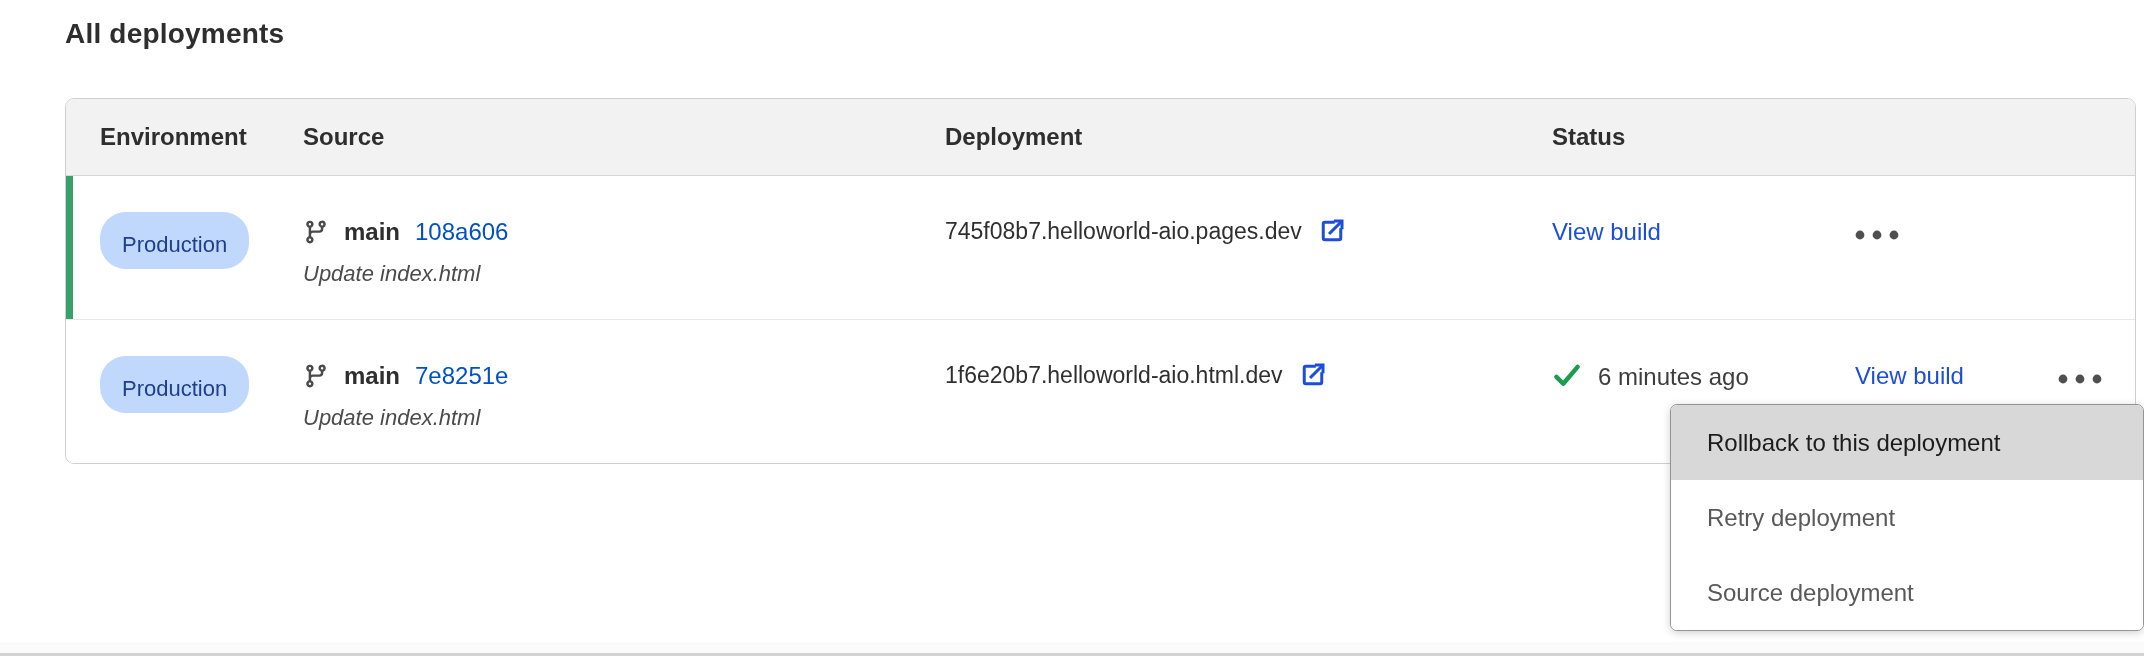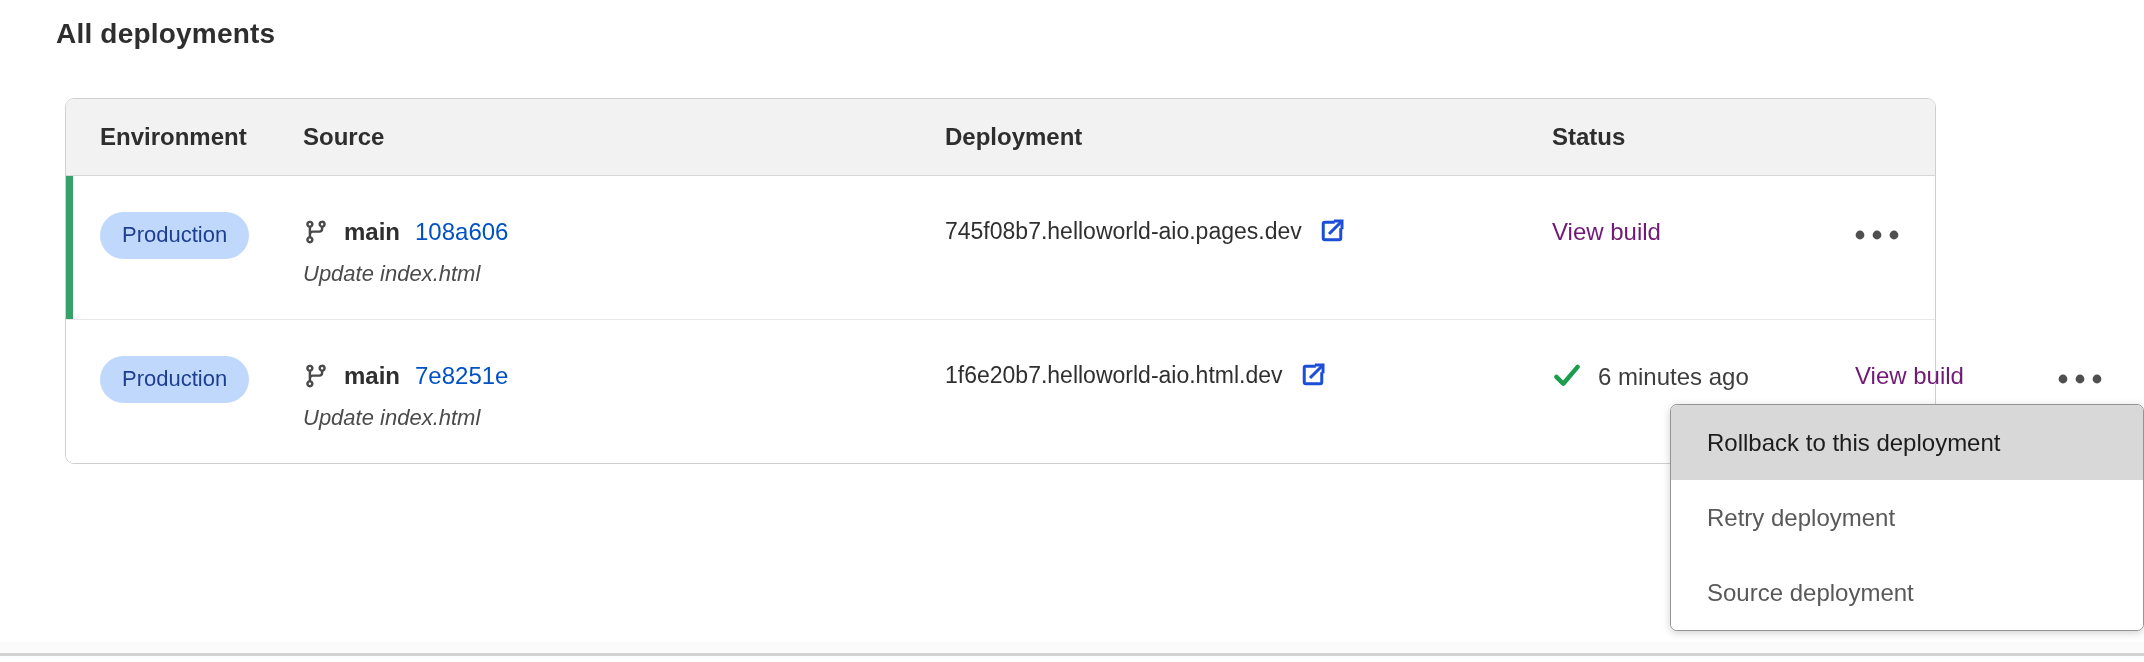--- a/index.html
+++ b/index.html
@@ -5,27 +5,27 @@
   * { margin:0; padding:0; box-sizing:border-box; }
   html,body { width:2144px; height:662px; }
   body {
     position:relative;
     background:#ffffff;
     font-family:"Liberation Sans", sans-serif;
     overflow:hidden;
   }
 
   .page-title {
-    position:absolute; left:56px; top:18px;
+    position:absolute; left:65px; top:18px;
     font-size:28px; font-weight:600; color:#2e2e2e;
     letter-spacing:.2px;
   }
 
   .deploy-table {
-    position:absolute; left:65px; top:98px; width:1871px;
+    position:absolute; left:65px; top:98px; width:2071px;
     border:1px solid #cfcfcf; border-radius:9px;
     background:#fff;
   }
 
   .thead {
     height:77px; background:#f2f2f2;
     border-bottom:1px solid #d6d6d6;
     border-radius:8px 8px 0 0;
     display:grid;
     grid-template-columns:203px 642px 607px 303px 203px 1fr;
@@ -48,38 +48,38 @@
   .current-bar {
     position:absolute; left:0; top:0; bottom:0; width:7px;
     background:#36a269;
   }
 
   .cell-env { padding-top:36px; }
   .badge {
     display:inline-block;
     background:#bfd8fb; color:#1e3e8f;
     font-size:22px; line-height:1;
-    padding:12px 22px 13px;
+    padding:22px 22px 13px;
     border-radius:26px;
   }
 
   .cell-source { padding-top:42px; display:flex; flex-direction:column;justify-content:flex-end; }
   .source-line { display:flex; align-items:center; gap:15px; }
   .branch-name { font-size:24px; font-weight:700; color:#2f2f2f; }
   .commit-link { font-size:24px; color:#0051c3; text-decoration:none; cursor:pointer; }
   .commit-msg { margin-top:15px; font-size:22px; color:#4b4b4b;font-style:italic; }
 
   .cell-deploy { padding-top:40px; display:flex; align-items:center; gap:15px; }
   .deploy-url { font-size:23px; color:#2f2f2f; }
 
   .cell-status { padding-top:40px; display:flex; align-items:center; gap:16px; }
   .status-time { font-size:24px; color:#3d3d3d; }
 
   .cell-viewbuild { padding-top:42px; }
-  .view-build-link { font-size:24px; color:#701a75; text-decoration:none; cursor:pointer; }
+  .view-build-link { font-size:24px; color:#1d4ed8; text-decoration:none; cursor:pointer; }
 
   .cell-actions { padding-top:50px; cursor:pointer; }
 
   .icon-btn svg, .source-line svg { display:block; }
 
   .context-menu {
     position:absolute; left:1670px; top:404px; width:474px;
     background:#ffffff;
     border:1px solid #949494; border-radius:7px;
     box-shadow:0 2px 8px rgba(0,0,0,.18);

